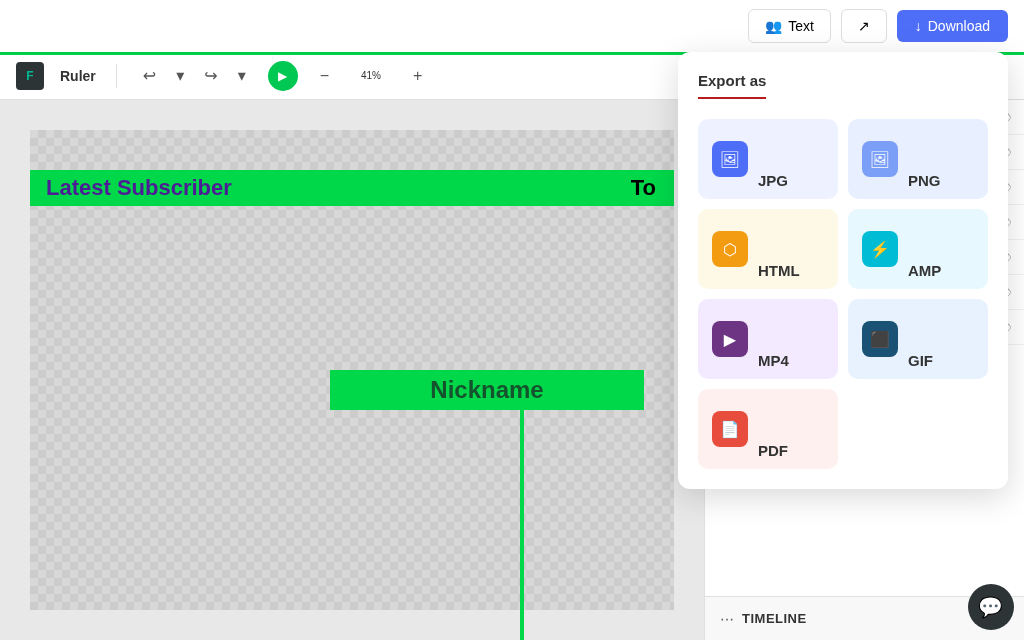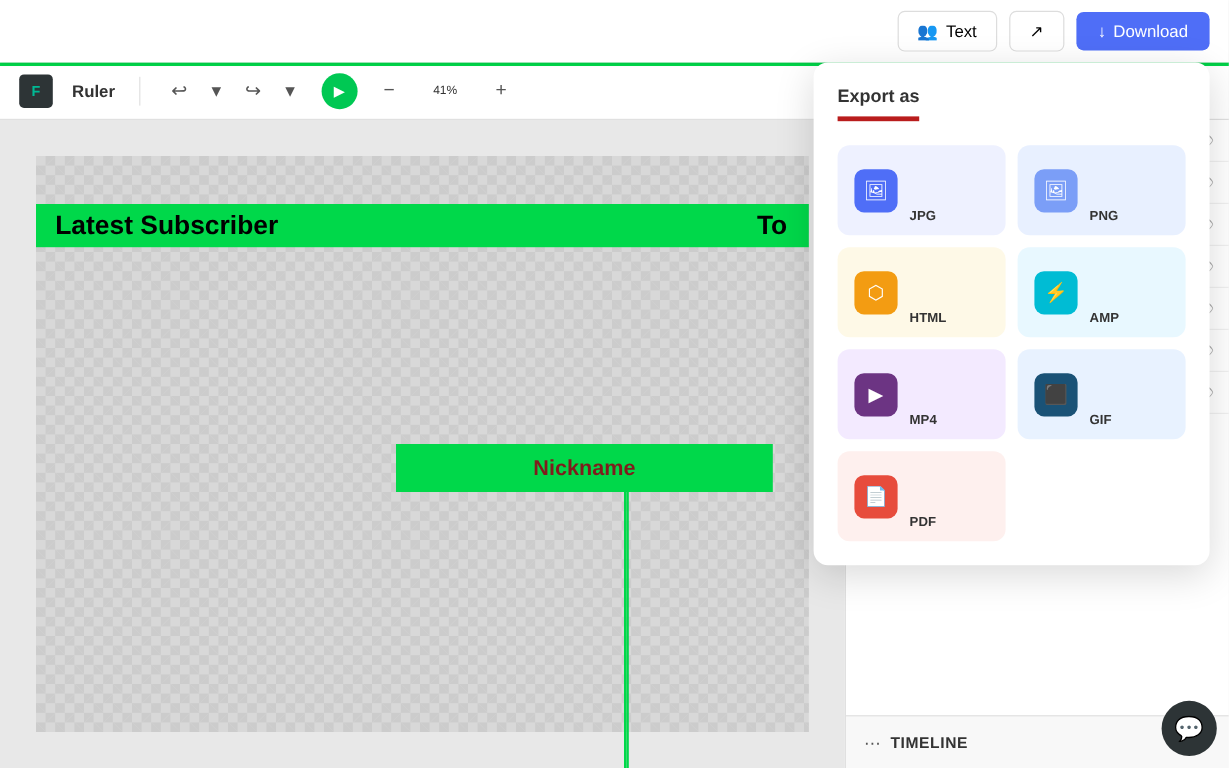--- a/index.html
+++ b/index.html
@@ -59,31 +59,31 @@
       background-position: 0 0, 0 8px, 8px -8px, -8px 0px;
       background-color: #d8d8d8;
     }
 
     
     .canvas-banner-top {
       position: absolute; top: 40px; left: 0; right: 0; height: 36px;
       background: #00d84a; display: flex; align-items: center; padding: 0 16px;
     }
     .canvas-latest-text {
-      font-size: 22px; font-weight: 700; color: #000000;
+      font-size: 22px; font-weight: 700; color: #4c1d95;
     }
     .canvas-to-text {
       position: absolute; right: 0; font-size: 22px; font-weight: 700; color: #000;
     }
     .canvas-nickname-area {
       position: absolute; top: 240px; left: 300px; right: 30px; height: 40px;
       background: #00d84a; display: flex; align-items: center; justify-content: center;
     }
     .canvas-nickname-text {
-      font-size: 18px; font-weight: 700; color: #7f1d1d;
+      font-size: 24px; font-weight: 700; color: #14532d;
     }
     .canvas-vertical-lines {
       position: absolute; top: 280px; left: 490px; right: 380px;
       height: 250px; border-left: 2px solid #00d84a; border-right: 2px solid #00d84a;
     }
 
     
     #right-panel {
       position: absolute; top: 100px; right: 0; width: 320px; bottom: 0;
       background: #fff; border-left: 1px solid #e0e0e0; overflow-y: auto;
@@ -110,33 +110,33 @@
     }
     .timeline-icon { font-size: 14px; color: #555; }
     .timeline-label { font-size: 13px; font-weight: 600; color: #333; letter-spacing: 0.5px; }
 
     
     #export-dropdown {
       position: absolute; top: 52px; right: 16px; width: 330px;
       background: #fff; border-radius: 12px; box-shadow: 0 8px 32px rgba(0,0,0,0.15);
       padding: 20px; z-index: 200;
     }
-    .export-title { font-size: 15px; font-weight: 600; color: #333; margin-bottom: 4px; padding-bottom: 8px; border-bottom: 4px solid #b91c1c; display: inline-block; }
+    .export-title { font-size: 15px; font-weight: 600; color: #333; margin-bottom: 4px; padding-bottom: 8px; border-bottom: 2px solid #b91c1c; display: inline-block; }
     .export-grid { display: grid; grid-template-columns: 1fr 1fr; gap: 10px; margin-top: 16px; }
     .export-option {
       display: flex; align-items: center; gap: 10px;
       padding: 10px 14px; border-radius: 10px; cursor: pointer;
       transition: background 0.15s;
     }
     .export-icon {
       width: 36px; height: 36px; border-radius: 8px;
       display: flex; align-items: center; justify-content: center;
       font-size: 16px; color: #fff; flex-shrink: 0;
     }
-    .export-label { font-size: 11px; font-weight: 600; color: #333; margin-top: 43px; }
+    .export-label { font-size: 15px; font-weight: 600; color: #333; margin-top: 43px; }
     .bg-jpg { background: #4f6ef7; }
     .bg-png { background: #7b9ef7; }
     .bg-html { background: #f39c12; }
     .bg-amp { background: #00bcd4; }
     .bg-mp4 { background: #6c3483; }
     .bg-gif { background: #1a5276; }
     .bg-pdf { background: #e74c3c; }
     .opt-jpg { background: #eef1ff; }
     .opt-png { background: #e8f0ff; }
     .opt-html { background: #fef9e7; }

